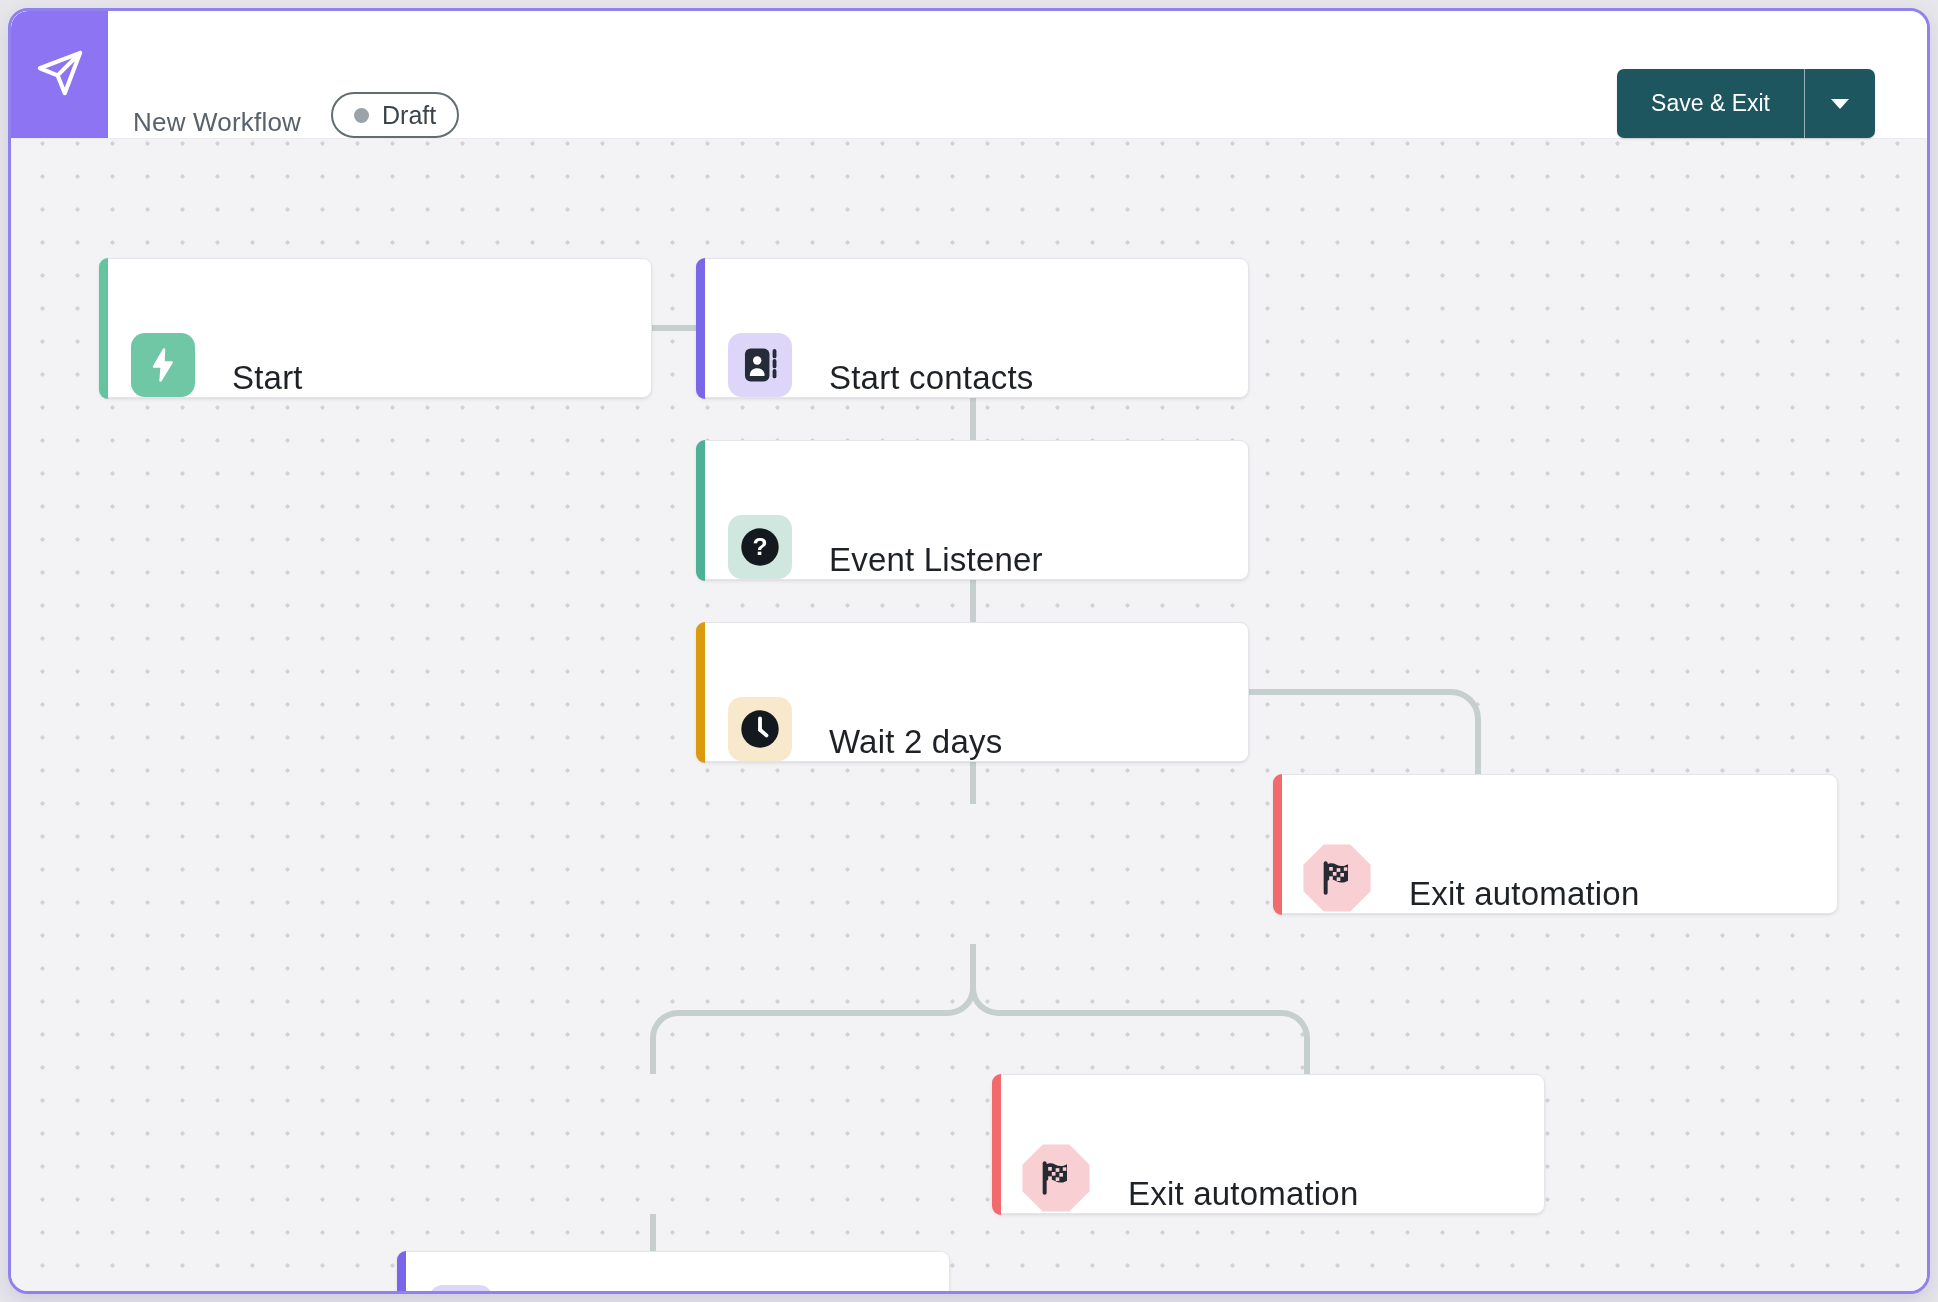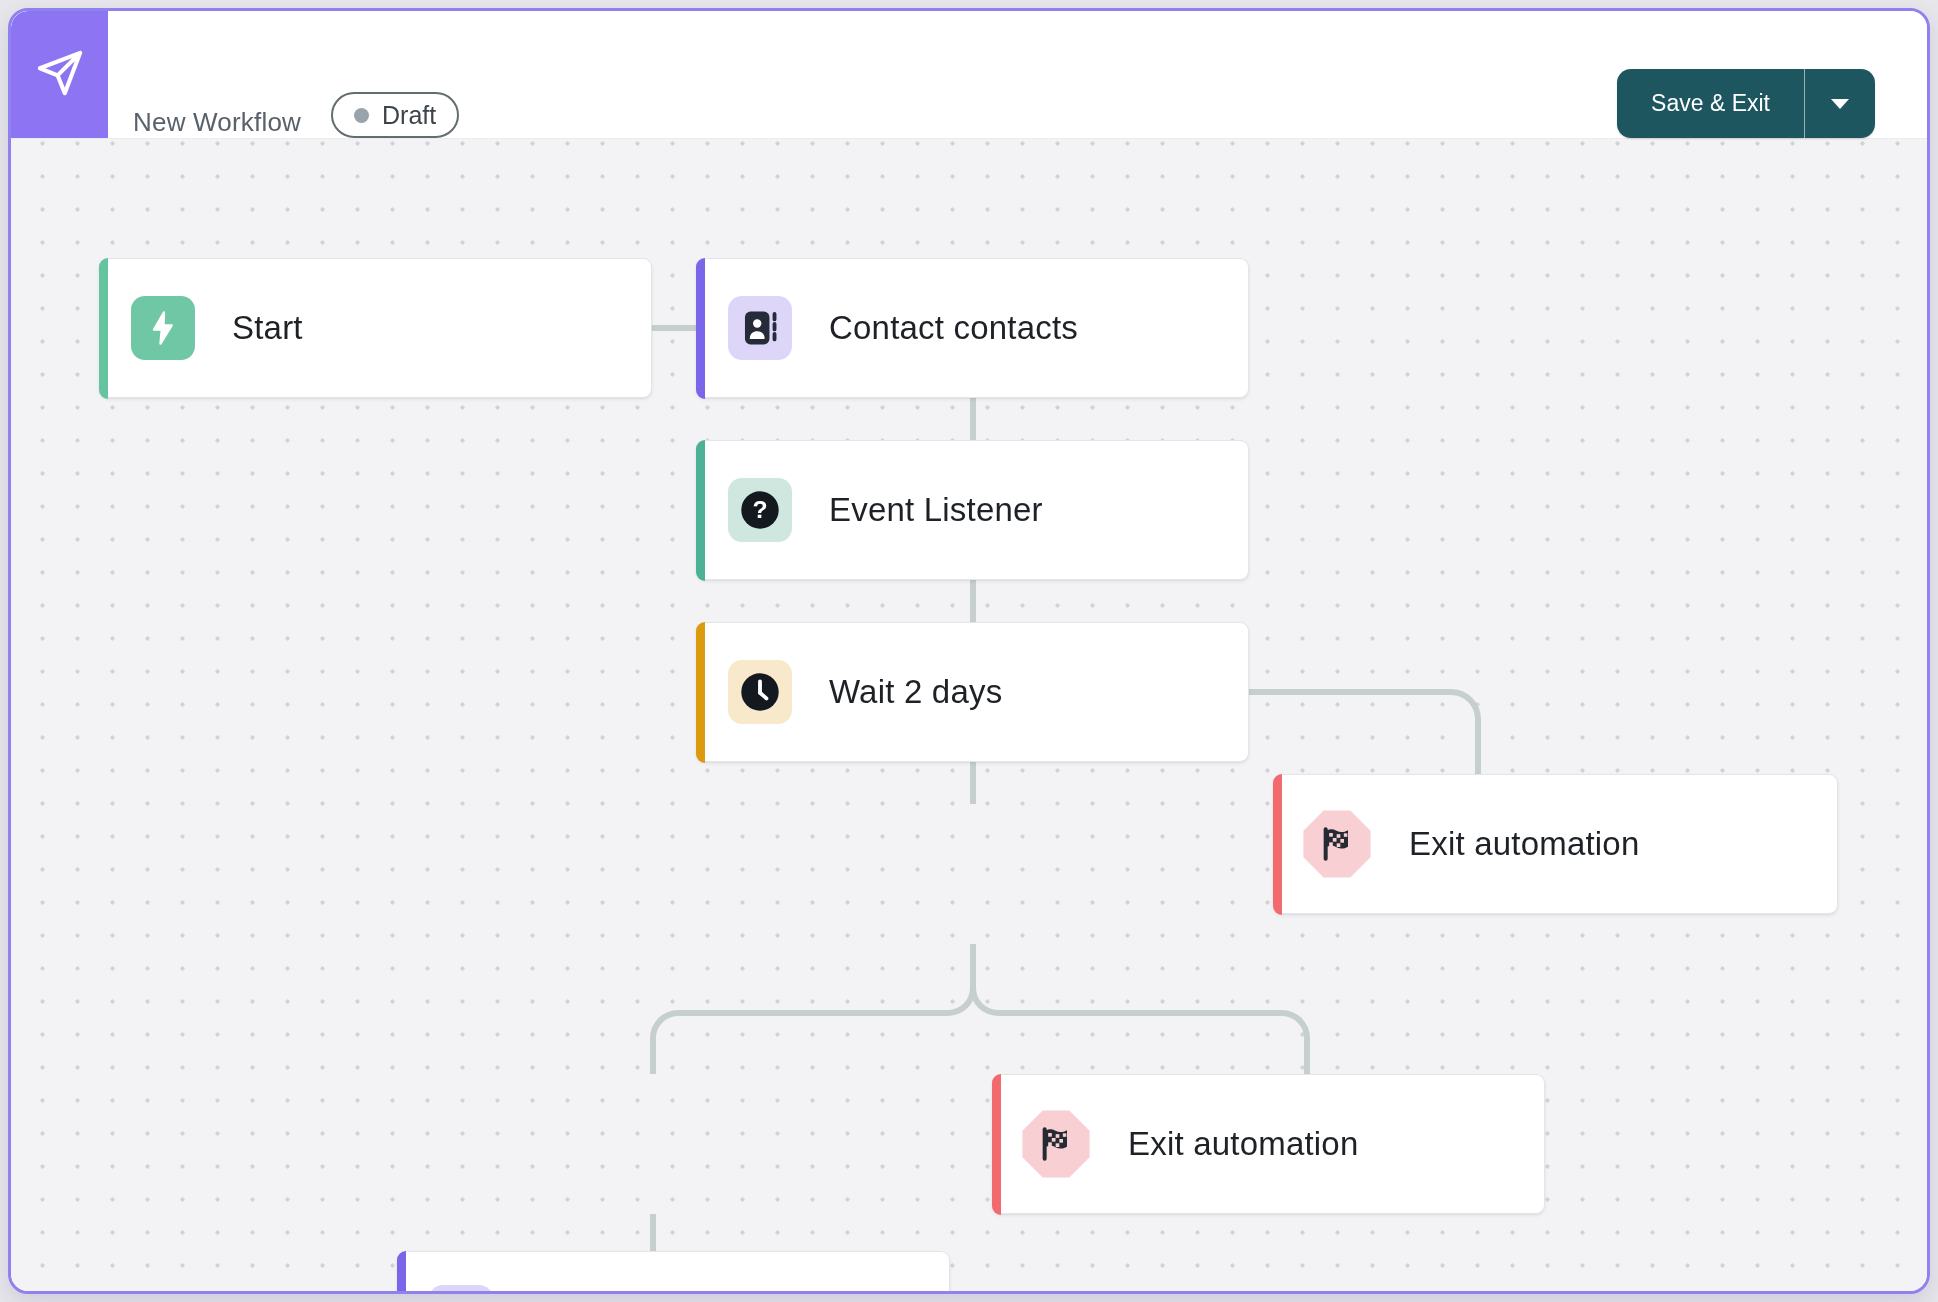--- a/index.html
+++ b/index.html
@@ -26,21 +26,21 @@
   }
   .title{margin-left:25px;font-size:26px;color:#59616a;letter-spacing:.2px;}
   .pill{
     margin-left:30px;height:46px;border:2px solid #626d70;border-radius:24px;
     display:flex;align-items:center;gap:13px;padding:0 21px;box-sizing:border-box;
   }
   .pill .dot{width:15px;height:15px;border-radius:50%;background:#9aa3a9;}
   .pill .pill-label{font-size:25px;color:#3c434a;}
   .spacer{flex:1;}
   .save-split{
-    margin-right:52px;height:69px;display:flex;border-radius:14px;overflow:hidden;
+    margin-right:52px;height:69px;display:flex;border-radius:7px;overflow:hidden;
     background:#1e5660;box-shadow:0 1px 2px rgba(0,0,0,.15);cursor:pointer;
   }
   .save-main{
     display:flex;align-items:center;padding:0 34px;color:#fff;font-size:23px;
     border-right:1px solid rgba(255,255,255,.55);
   }
   .save-caret{width:70px;display:flex;align-items:center;justify-content:center;}
   .caret-down{
     width:0;height:0;border-left:9px solid transparent;border-right:9px solid transparent;
     border-top:10px solid #ffffff;
@@ -55,21 +55,21 @@
   .conn{position:absolute;background:#c6cfce;z-index:1;}
   .conn-corner{position:absolute;background:transparent;z-index:1;box-sizing:border-box;}
   .c-tr{border-top:6px solid #c6cfce;border-right:6px solid #c6cfce;border-top-right-radius:30px;}
   .c-tl{border-top:6px solid #c6cfce;border-left:6px solid #c6cfce;border-top-left-radius:30px;}
   .c-br{border-bottom:6px solid #c6cfce;border-right:6px solid #c6cfce;border-bottom-right-radius:30px;}
   .c-bl{border-bottom:6px solid #c6cfce;border-left:6px solid #c6cfce;border-bottom-left-radius:30px;}
   
   .node{
     position:absolute;width:553px;height:140px;background:#ffffff;
     border:1.5px solid #e3e6e8;border-radius:9px;box-sizing:border-box;
-    display:flex;align-items:center;z-index:10;cursor:pointer;
+    display:flex;align-items:flex-end;z-index:10;cursor:pointer;
     box-shadow:0 1px 2px rgba(16,24,40,.05),0 2px 4px rgba(16,24,40,.05);
   }
   .stripe{position:absolute;left:-1.5px;top:-1.5px;bottom:-1.5px;width:9px;border-radius:9px 0 0 9px;}
   .icon-box{
     width:64px;height:64px;border-radius:14px;margin-left:31px;flex:0 0 auto;
     display:flex;align-items:center;justify-content:center;position:relative;
   }
   .icon-box.octagon{
     border-radius:0;
     clip-path:polygon(31% 2%,69% 2%,98% 31%,98% 69%,69% 98%,31% 98%,2% 69%,2% 31%);
@@ -156,21 +156,21 @@
     <div class="node n-manage">
       <span class="stripe" style="background: rgb(122, 102, 232);"></span>
       <span class="icon-box" style="background: rgb(221, 214, 249);">
         <svg width="42" height="42" viewBox="0 0 24 24">
           <rect x="3.4" y="2.6" width="14" height="18.8" rx="3.2" fill="#262b3a"></rect>
           <circle cx="10.4" cy="9.4" r="2.4" fill="#ffffff"></circle>
           <path d="M6.2 17.6c0-2.3 1.9-3.8 4.2-3.8s4.2 1.5 4.2 3.8v.7H6.2z" fill="#ffffff"></path>
           <line x1="20.3" y1="4" x2="20.3" y2="20.2" stroke="#262b3a" stroke-width="2.2" stroke-dasharray="3.1 2.6" stroke-linecap="round"></line>
         </svg>
       </span>
-      <span class="node-label">Contact contacts</span>
+      <span class="node-label">Start contacts</span>
     </div>
 
     <div class="node n-event">
       <span class="stripe" style="background: rgb(77, 177, 151);"></span>
       <span class="icon-box" style="background: rgb(207, 231, 222);">
         <svg width="44" height="44" viewBox="0 0 24 24">
           <circle cx="12" cy="12" r="10.2" fill="#14181f"></circle>
           <text x="12" y="16.6" text-anchor="middle" font-size="13.5" font-weight="700" fill="#ffffff" font-family="Liberation Sans, DejaVu Sans, sans-serif">?</text>
         </svg>
       </span>

